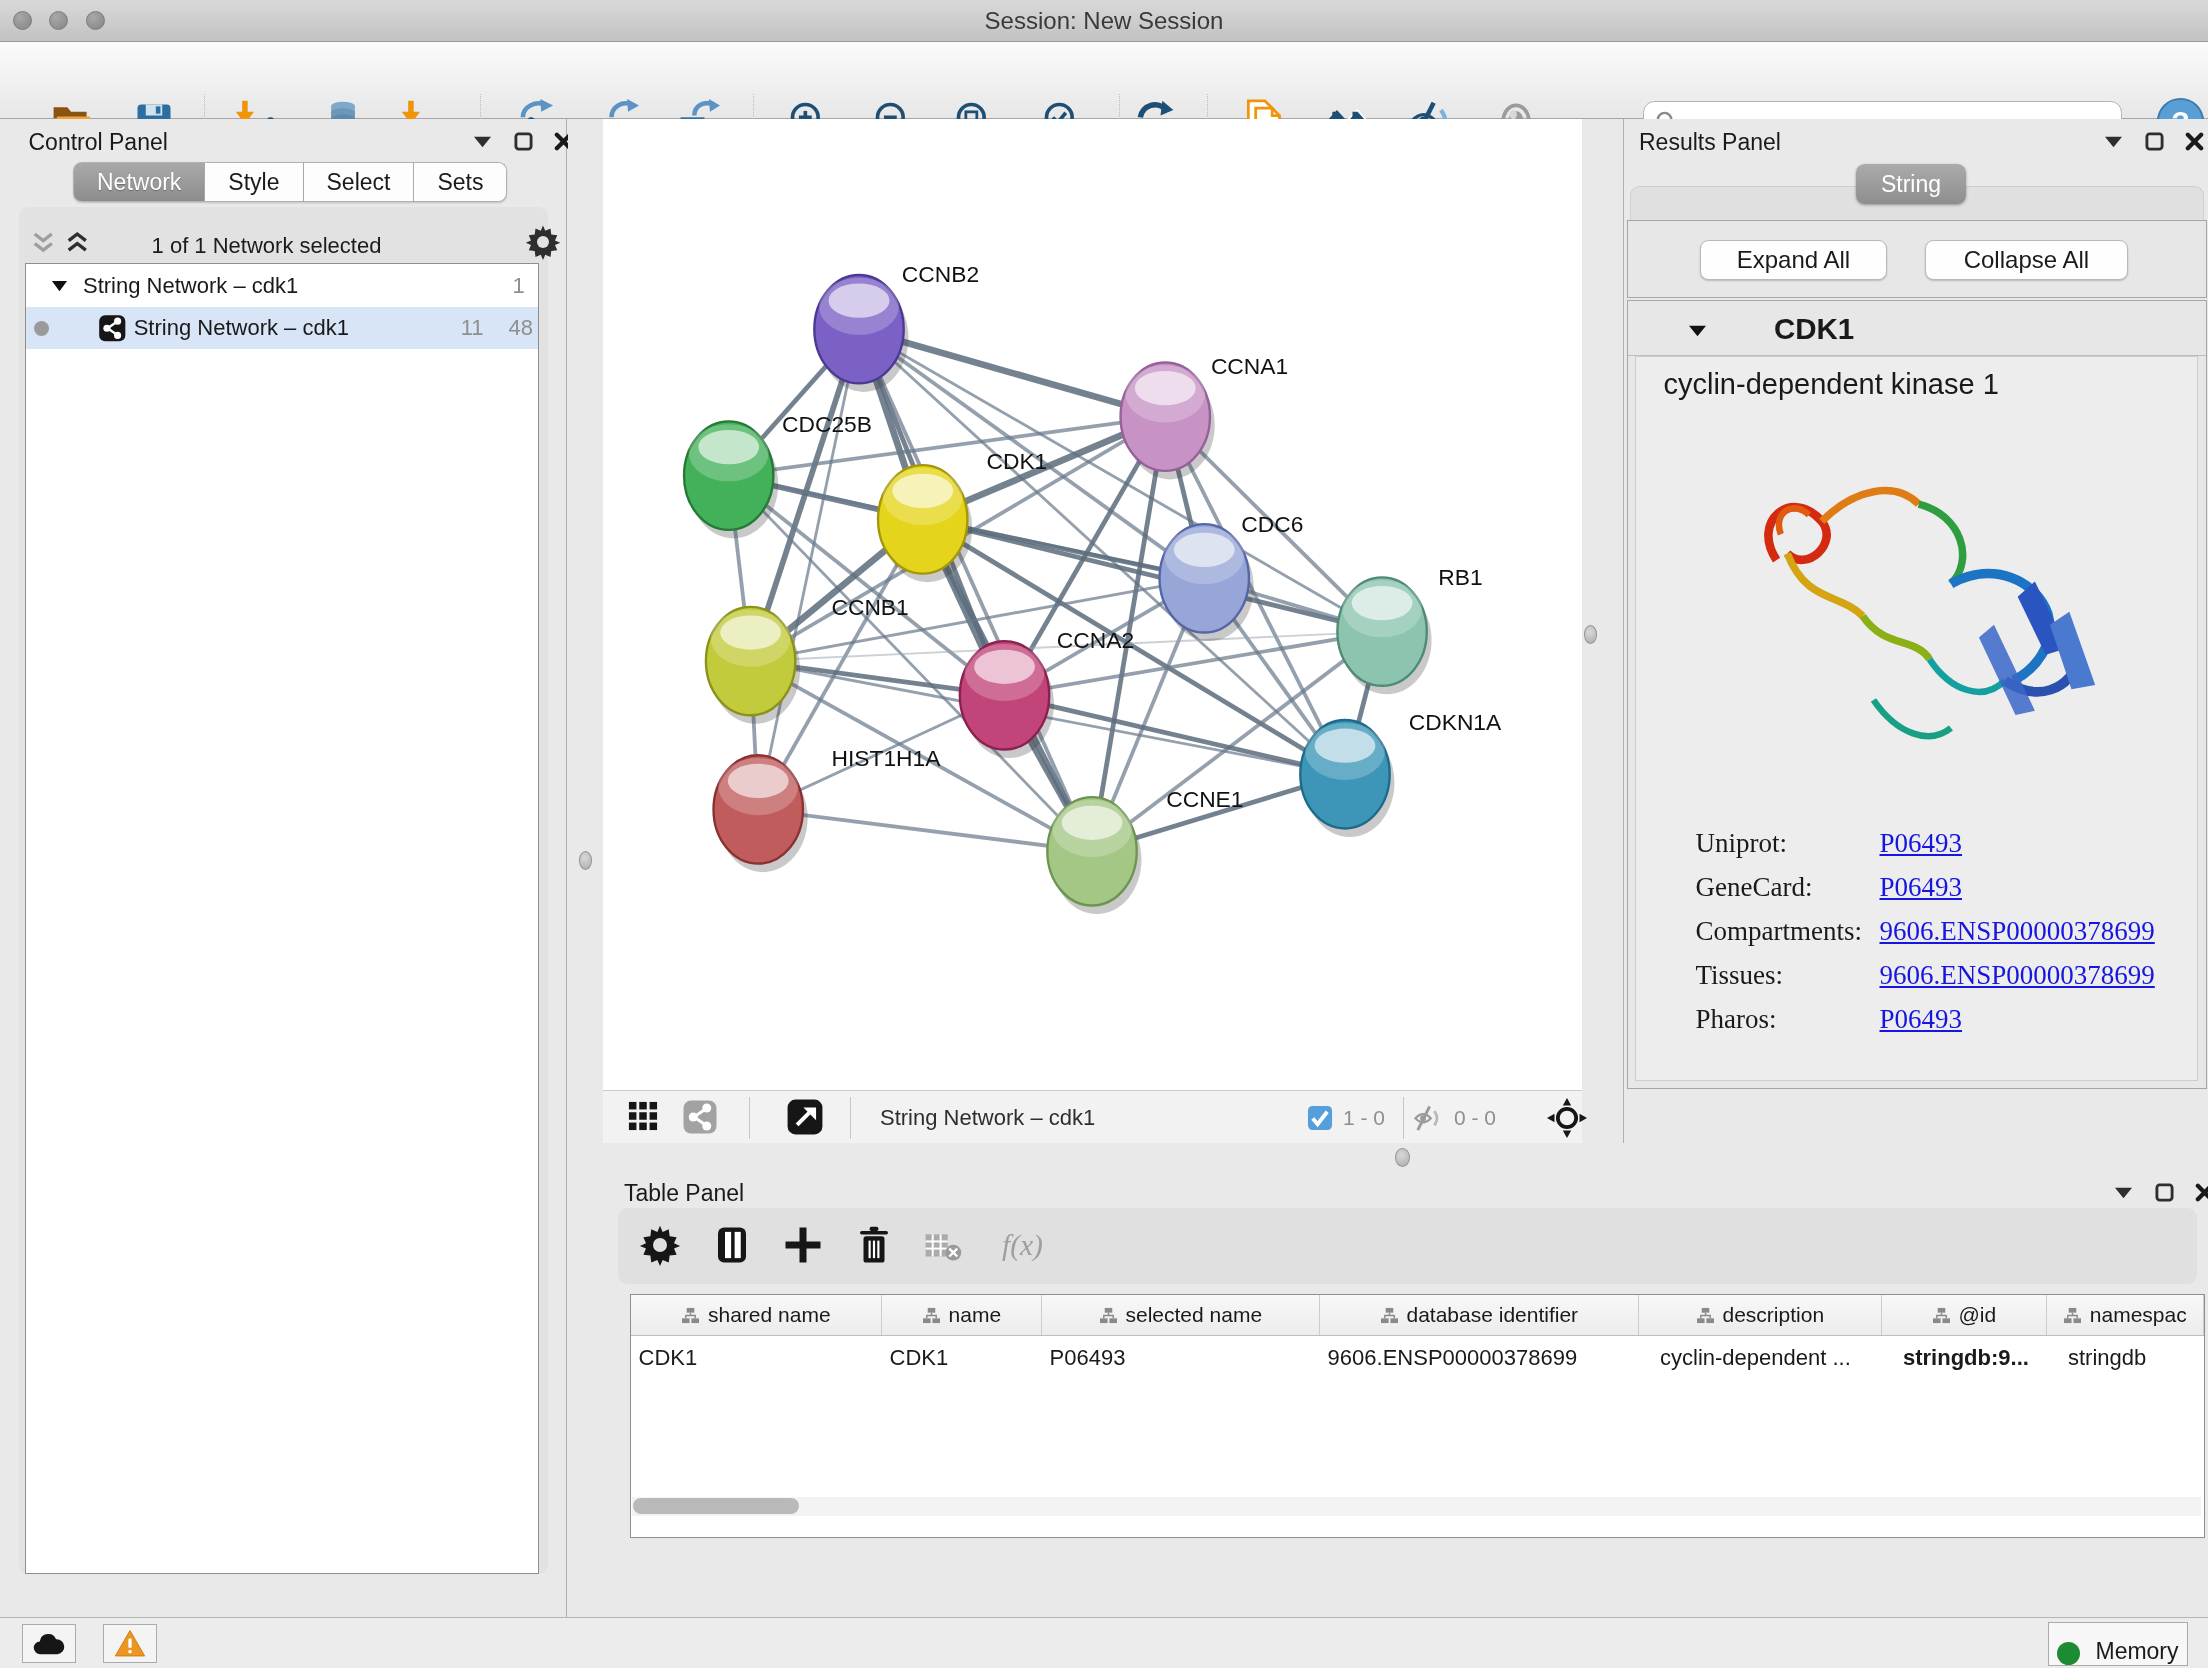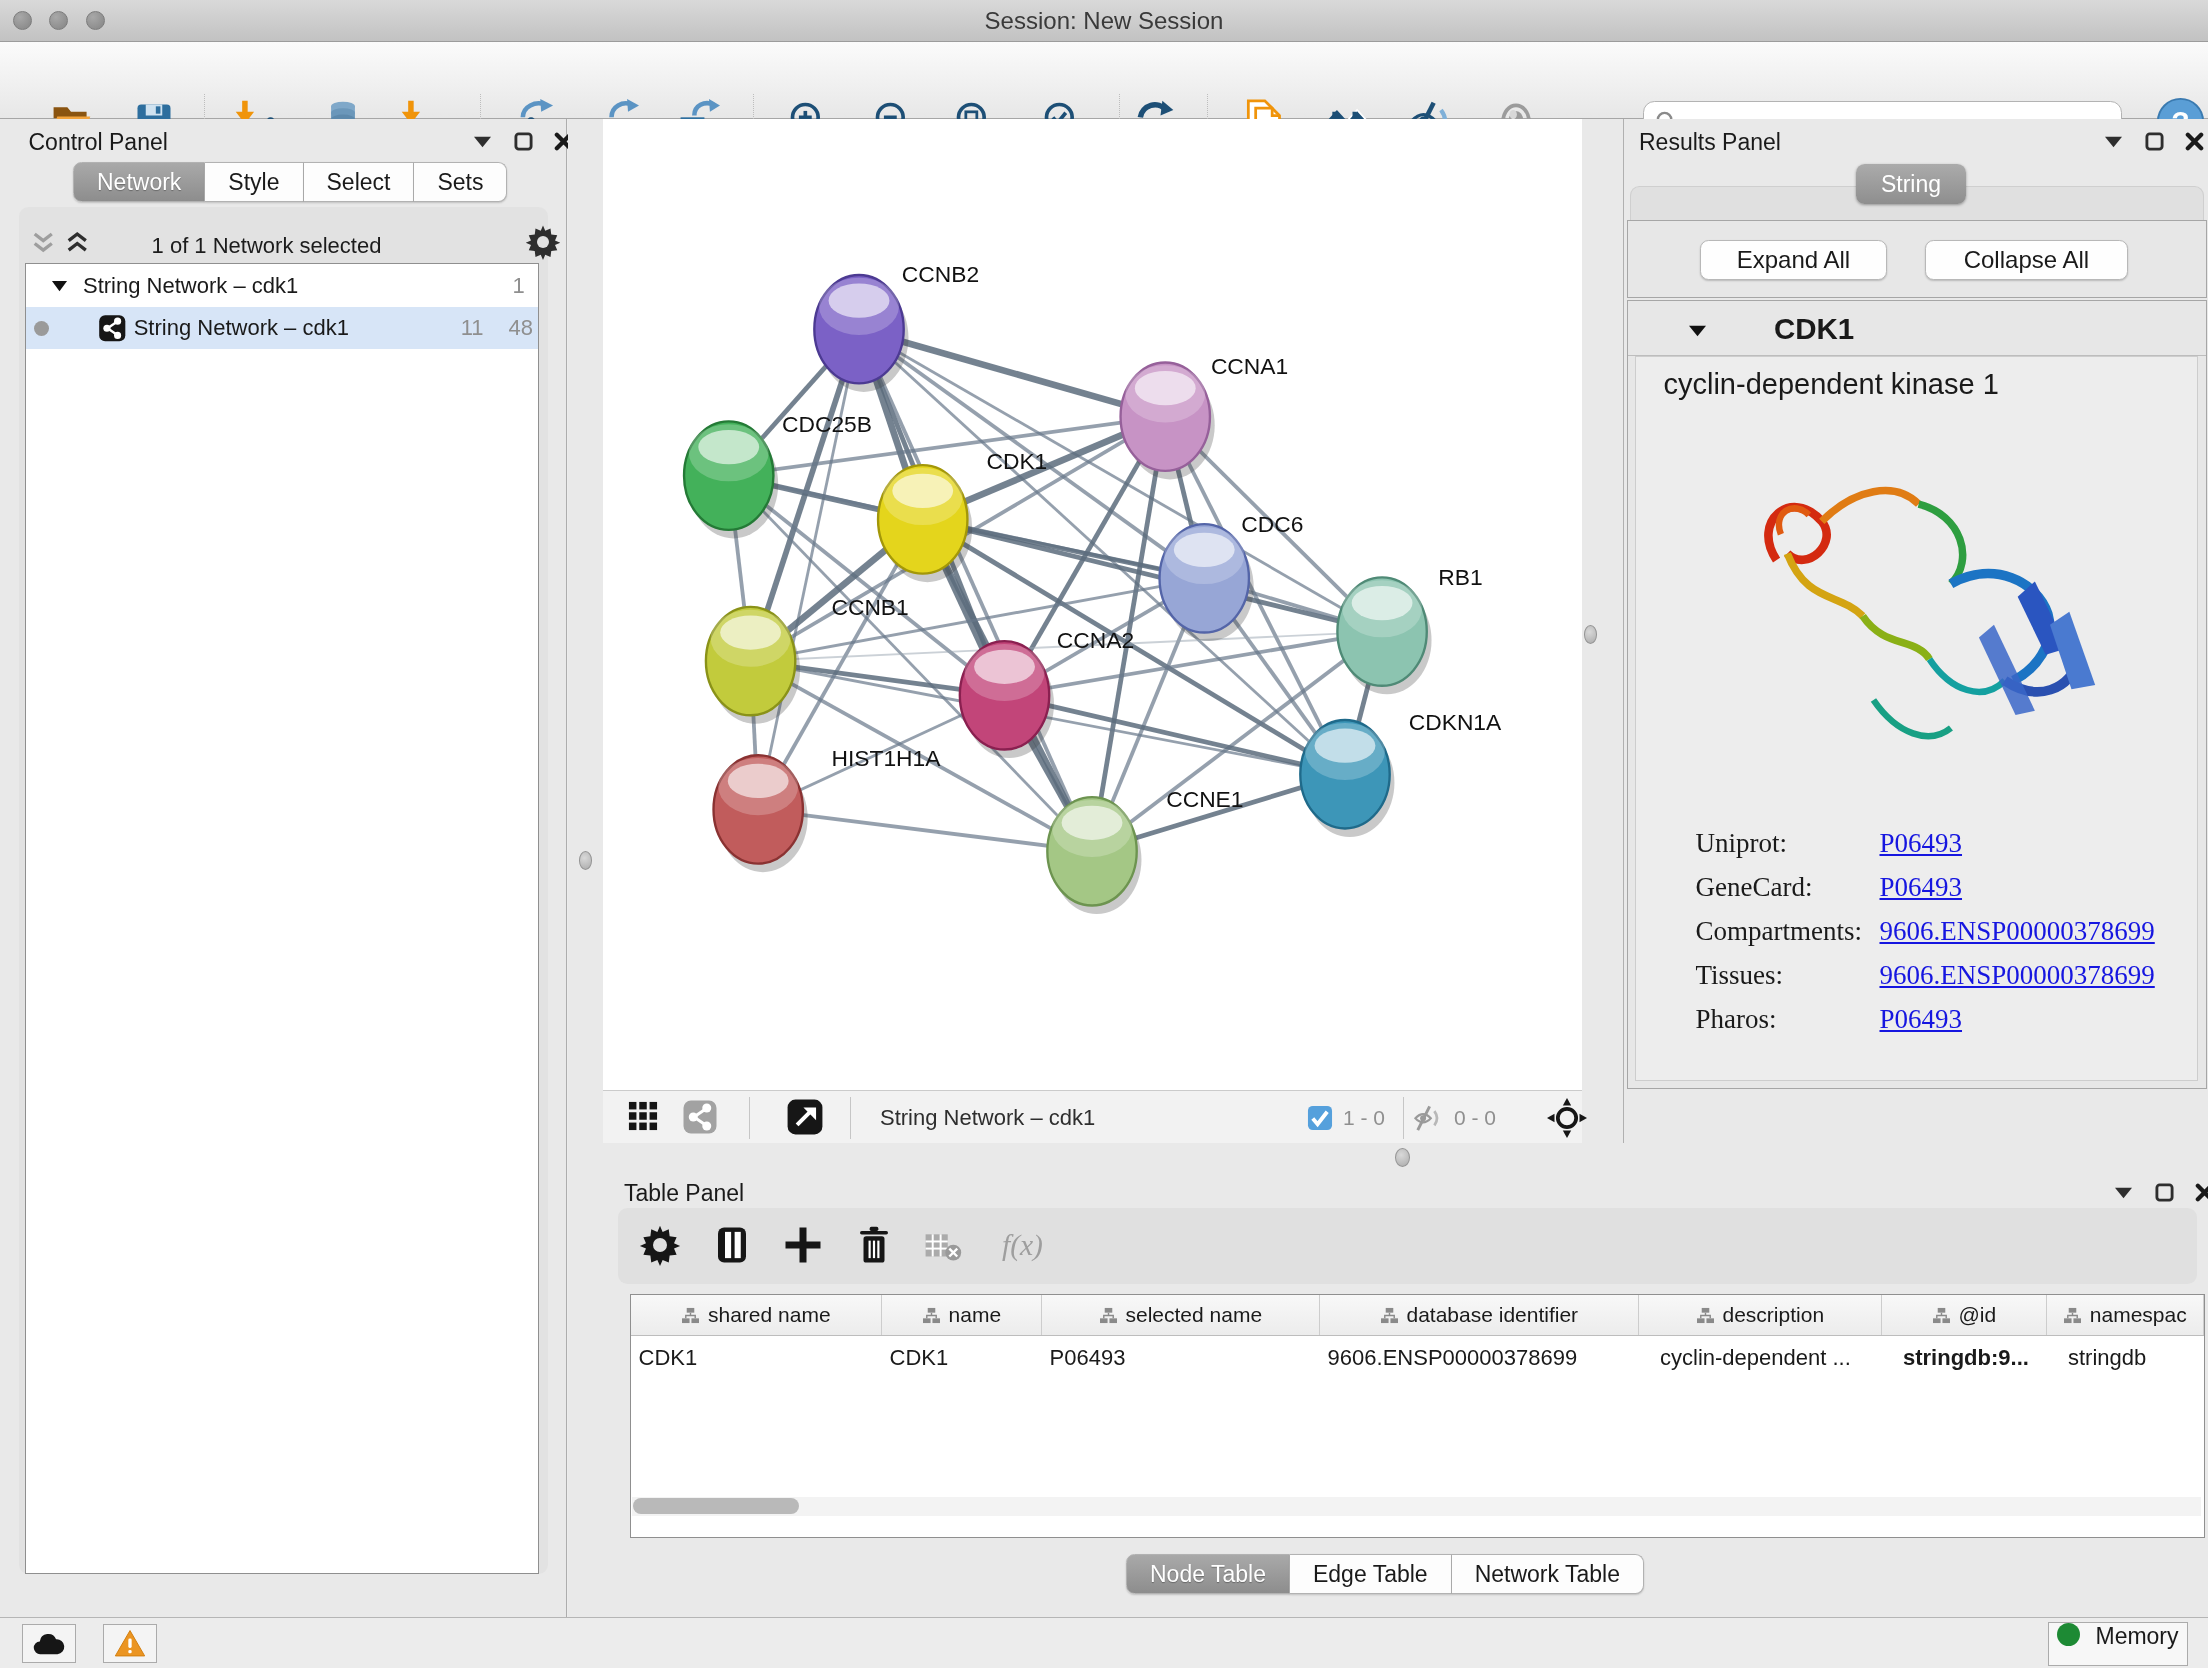--- a/index.html
+++ b/index.html
@@ -88,21 +88,21 @@
     border-right:1px solid #cdcdcd;overflow:hidden;white-space:nowrap}
   #tp-row{position:absolute;left:0;top:41px;width:100%;height:42px;display:flex}
   .td{font-size:22px;padding:8.6px 3.8px 0 7.6px;overflow:hidden;white-space:nowrap}
   #tp-scroll{position:absolute;left:1px;top:202px;width:1569px;height:19px;background:#f3f3f3}
   #tp-thumb{position:absolute;left:1px;top:1px;width:166px;height:16px;background:#b9b9b9;border-radius:8.6px}
   
   #status-bar{position:absolute;left:0;top:1617px;width:2208px;height:51px;background:#ececec;border-top:1px solid #b5b5b5}
   .sb-btn{position:absolute;top:5.7px;width:54px;height:39px;background:#f4f4f4;border:1.9px solid #ababab;
     display:flex;align-items:center;justify-content:center}
   #memory-btn{position:absolute;left:2048px;top:3.8px;width:140px;height:44px;background:#f7f7f7;
-    border:1.9px solid #ababab;display:flex;align-items:flex-start;justify-content:center;gap:15px;font-size:23px}
+    border:1.9px solid #ababab;display:flex;align-items:flex-end;justify-content:center;gap:15px;font-size:23px}
   #memory-dot{width:23px;height:23px;border-radius:50%;background:#1d8a34}
   svg{display:block}
   text{font-family:"Liberation Sans",sans-serif}
 </style>
 </head>
 <body>
 
 <div id="titlebar">
   <span class="tl-dot" style="left:13.3px"></span>
   <span class="tl-dot" style="left:49px"></span>
@@ -858,25 +858,20 @@
         <div class="td" style="width: 278px;">P06493</div>
         <div class="td" style="width: 319px;">9606.ENSP00000378699</div>
         <div class="td" style="width: 243px; padding-left: 21px;">cyclin-dependent ...</div>
         <div class="td" style="width: 165px; padding-left: 21px; font-weight: bold;">stringdb:9...</div>
         <div class="td" style="width: 157px; padding-left: 21px;">stringdb</div>
       </div>
     <div id="tp-scroll">
         <div id="tp-thumb"></div>
       </div>
   </div>
-  <div class="seg" id="tp-tabs" style="position:absolute;left:523px;top:382px">
-      <div class="seg-btn sel">Node Table</div>
-      <div class="seg-btn">Edge Table</div>
-      <div class="seg-btn">Network Table</div>
-    </div>
 </div>
 
 <div id="status-bar">
   <span class="sb-btn" style="left:22px">
       <svg width="34" height="25" viewBox="0 0 48 34">
         <path d="M12 32 a9 9 0 0 1-1-18 a12 12 0 0 1 23-3 a8 8 0 0 1 2 21 z" fill="#161616"></path>
       </svg>
     </span>
   <span class="sb-btn" style="left:103px">
       <svg width="32" height="28.5" viewBox="0 0 48 42">

